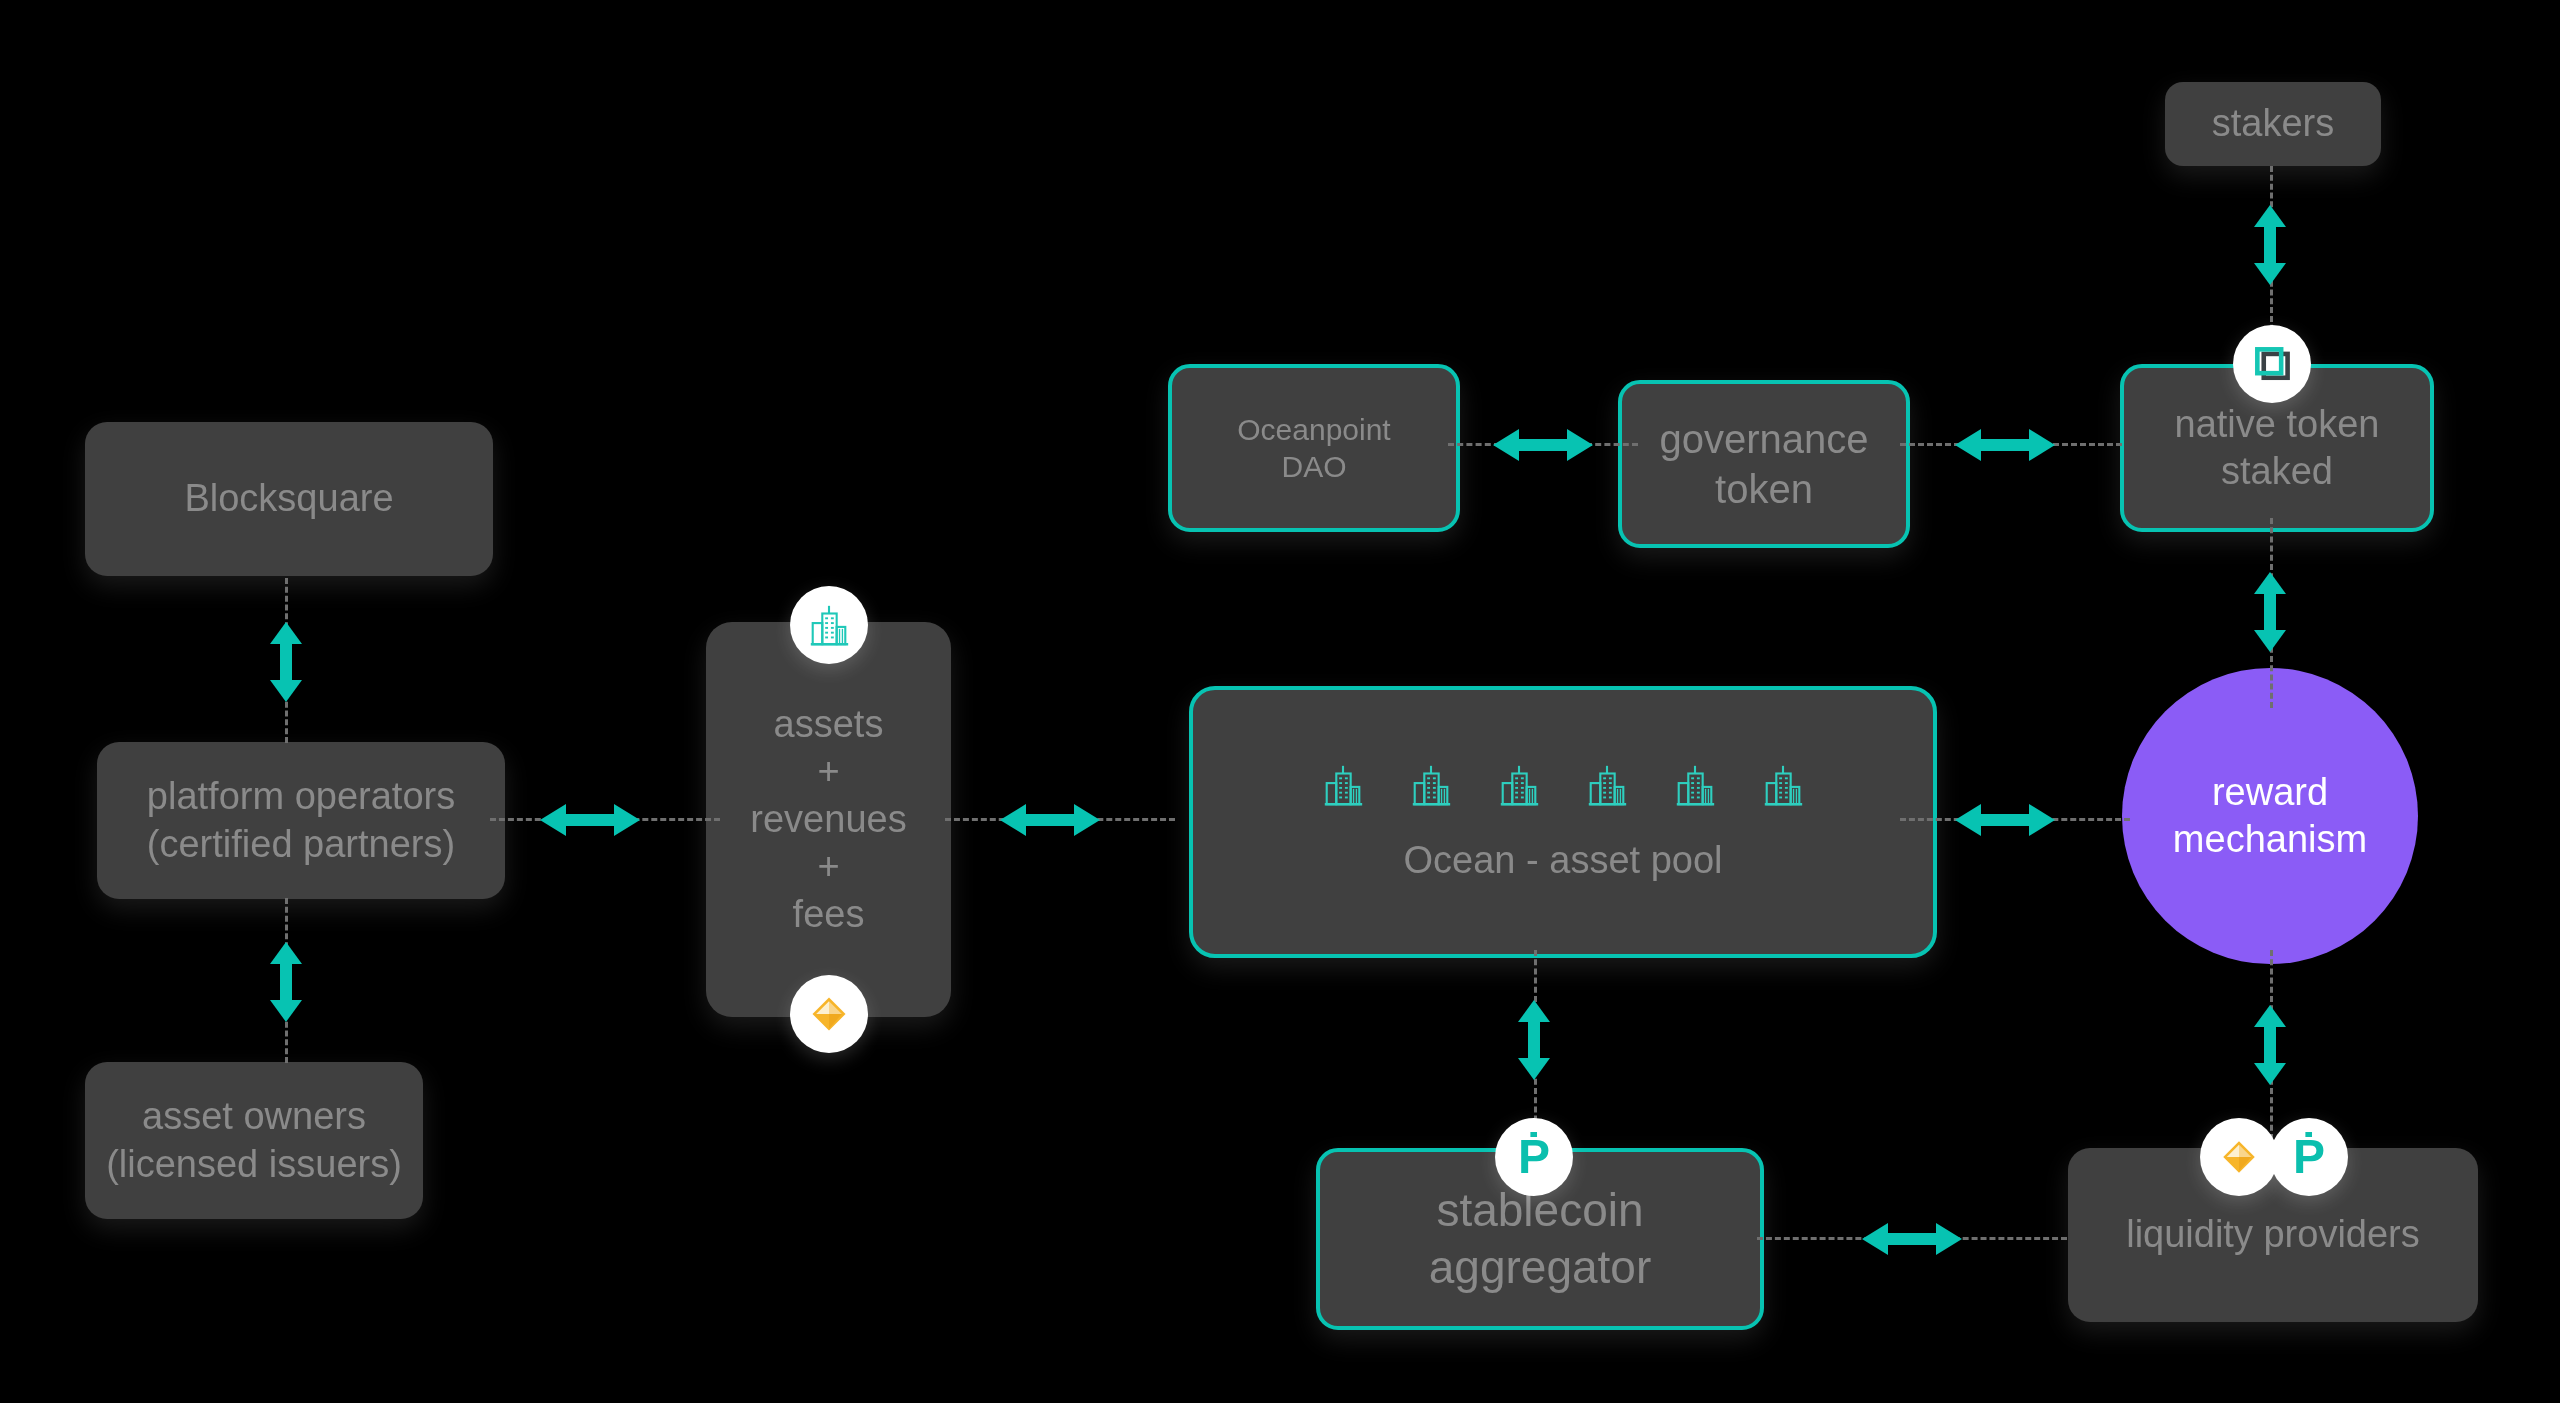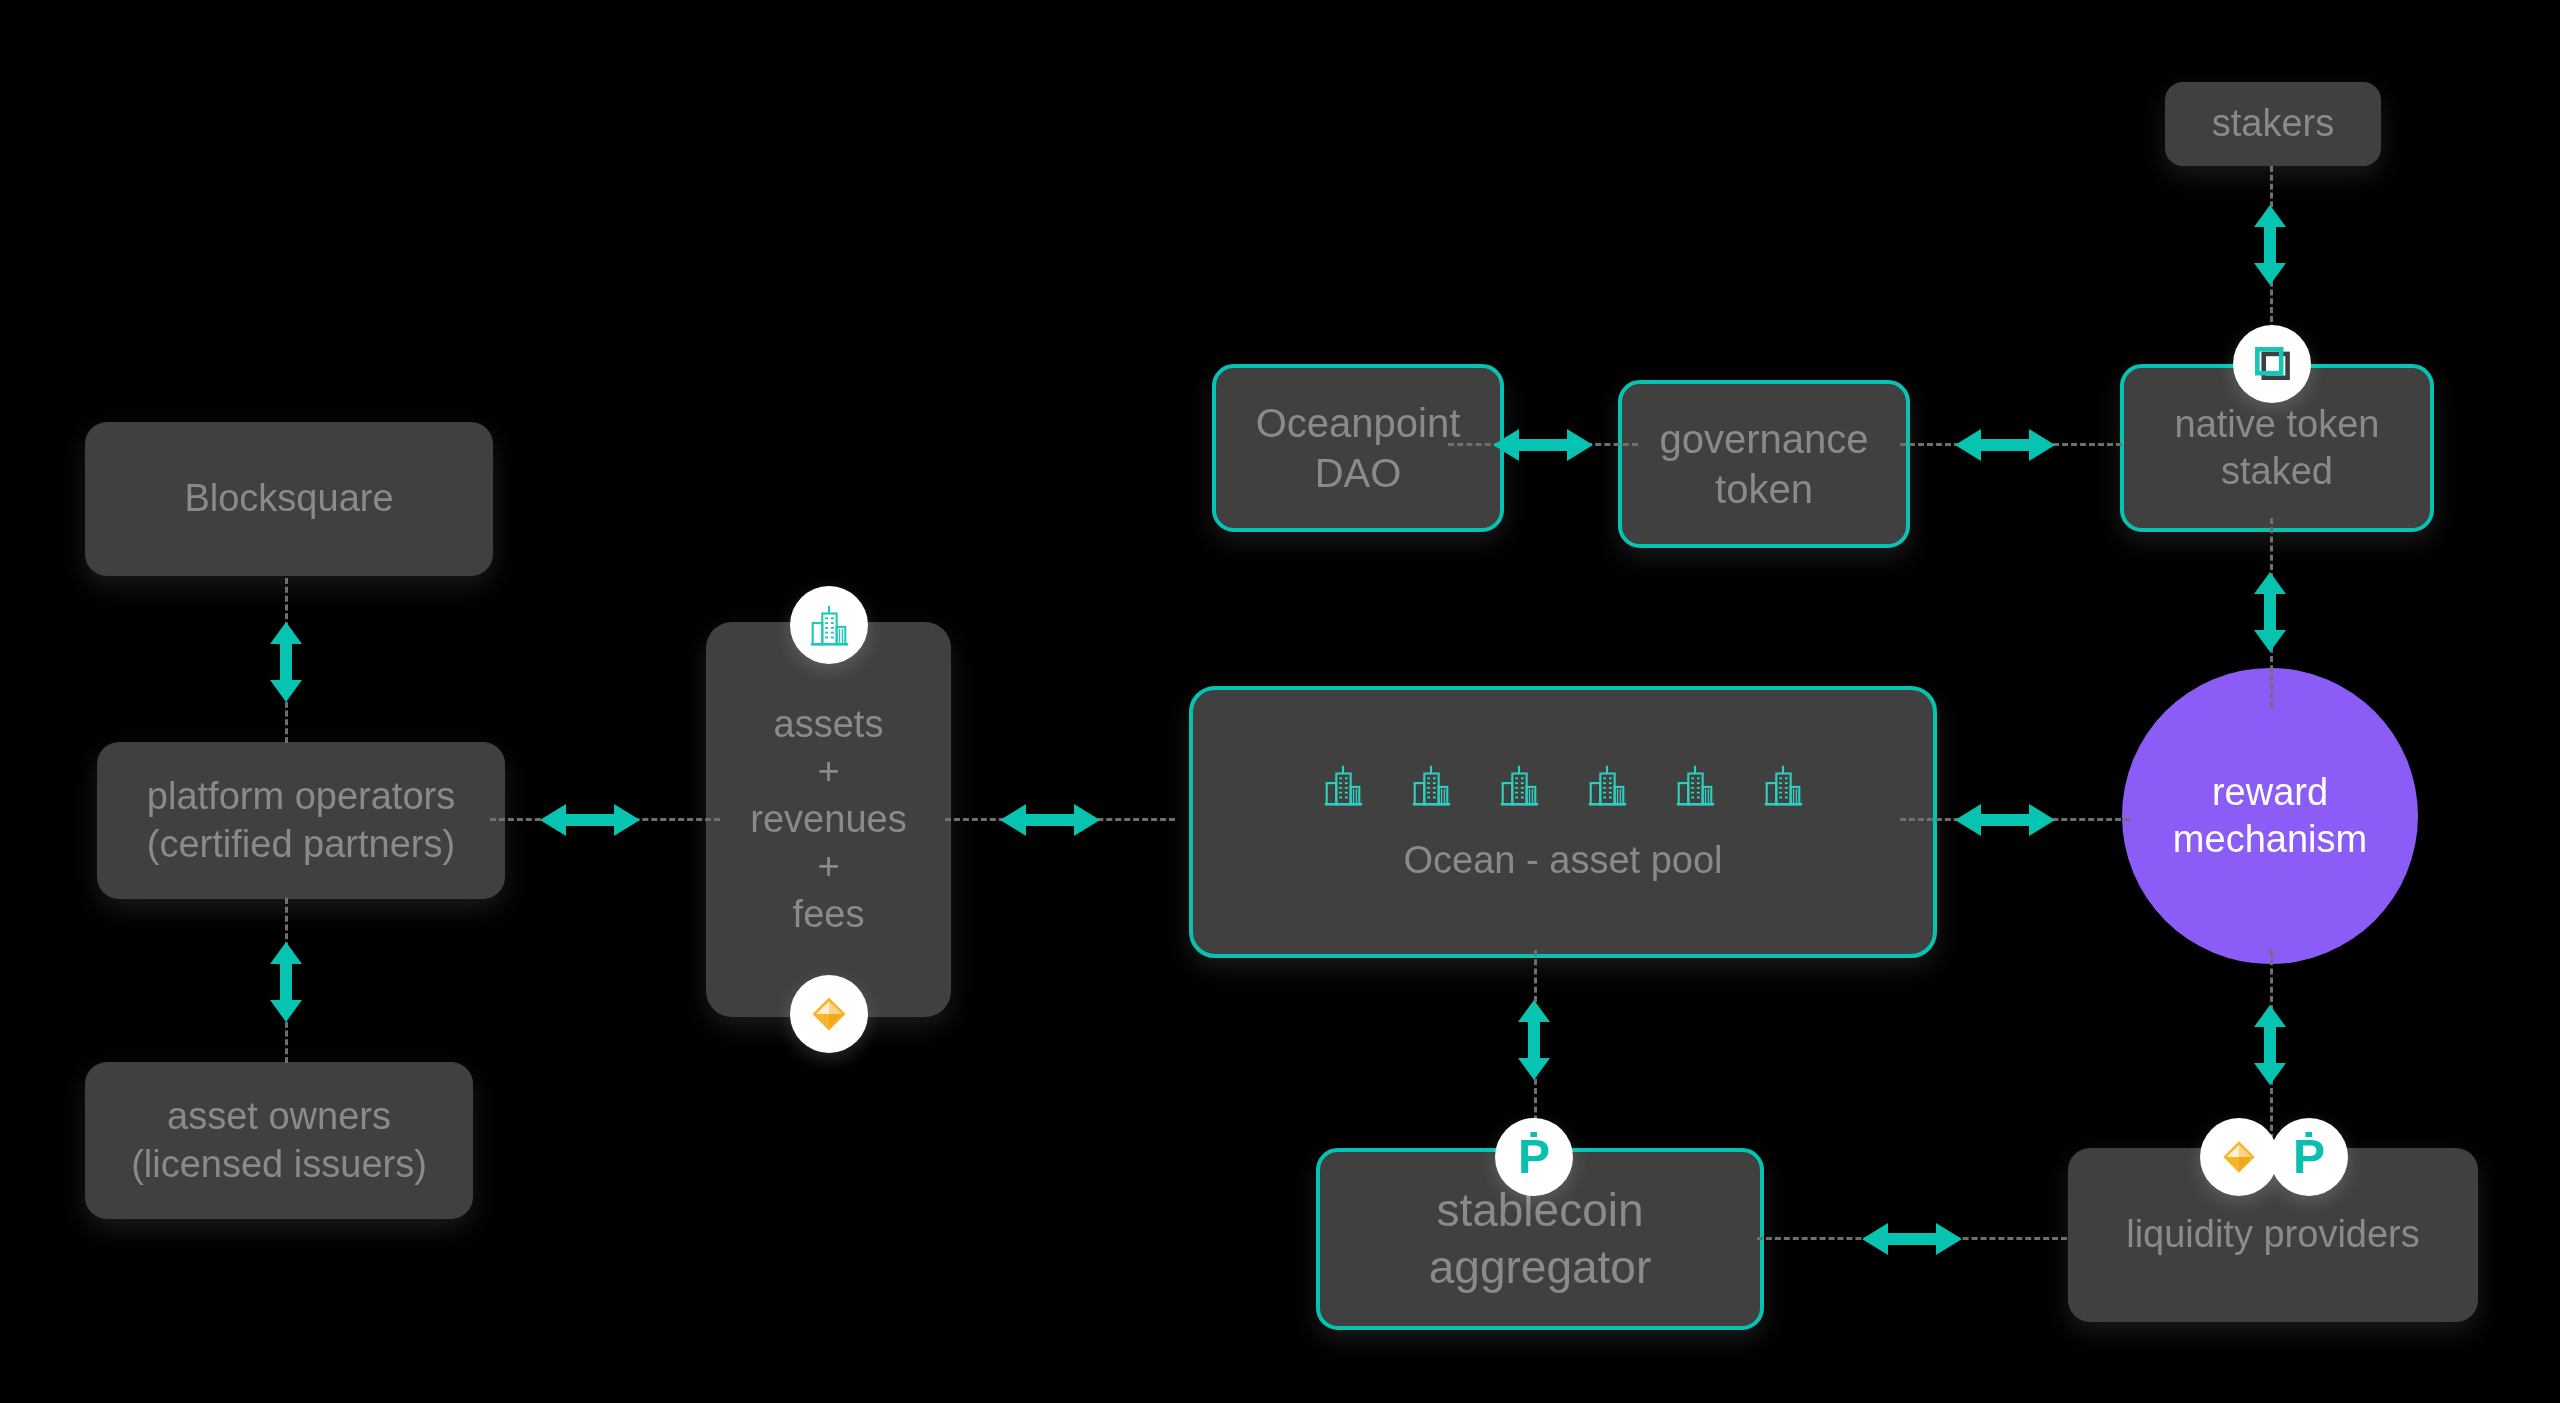--- a/index.html
+++ b/index.html
@@ -159,21 +159,21 @@
 
   <div class="node plain" style="left:85px;top:422px;width:408px;height:154px;font-size:38px;">
     <span class="lbl">Blocksquare</span>
   </div>
 
   <div class="node plain" style="left:85px;top:742px;width:408px;height:157px;font-size:38px;margin-left:12px;">
     <span class="lbl">platform operators
 (certified partners)</span>
   </div>
 
-  <div class="node plain" style="left:85px;top:1062px;width:388px;height:157px;font-size:38px;">
+  <div class="node plain" style="left:85px;top:1062px;width:338px;height:157px;font-size:38px;">
     <span class="lbl">asset owners
 (licensed issuers)</span>
   </div>
 
   <div class="node plain" style="left:706px;top:622px;width:245px;height:395px;font-size:38px;border-radius:26px;">
     <span class="lbl">assets
 +
 revenues
 +
 fees</span>
@@ -365,21 +365,21 @@
           </g>
           <g stroke="#2ecfbf" stroke-width="1.4">
             <line x1="35" y1="28" x2="35" y2="44"></line>
             <line x1="38" y1="28" x2="38" y2="44"></line>
           </g>
         </svg>
     </div>
     <span class="lbl">Ocean - asset pool</span>
   </div>
 
-  <div class="node teal" style="left:1168px;top:364px;width:284px;height:160px;font-size:40px;margin-left:44px;">
+  <div class="node teal" style="left:1168px;top:364px;width:284px;height:160px;font-size:30px;">
     <span class="lbl">Oceanpoint
 DAO</span>
   </div>
 
   <div class="node teal" style="left:1618px;top:380px;width:284px;height:160px;font-size:40px;">
     <span class="lbl">governance
 token</span>
   </div>
 
   <div class="node teal" style="left:2120px;top:364px;width:306px;height:160px;font-size:38px;">

